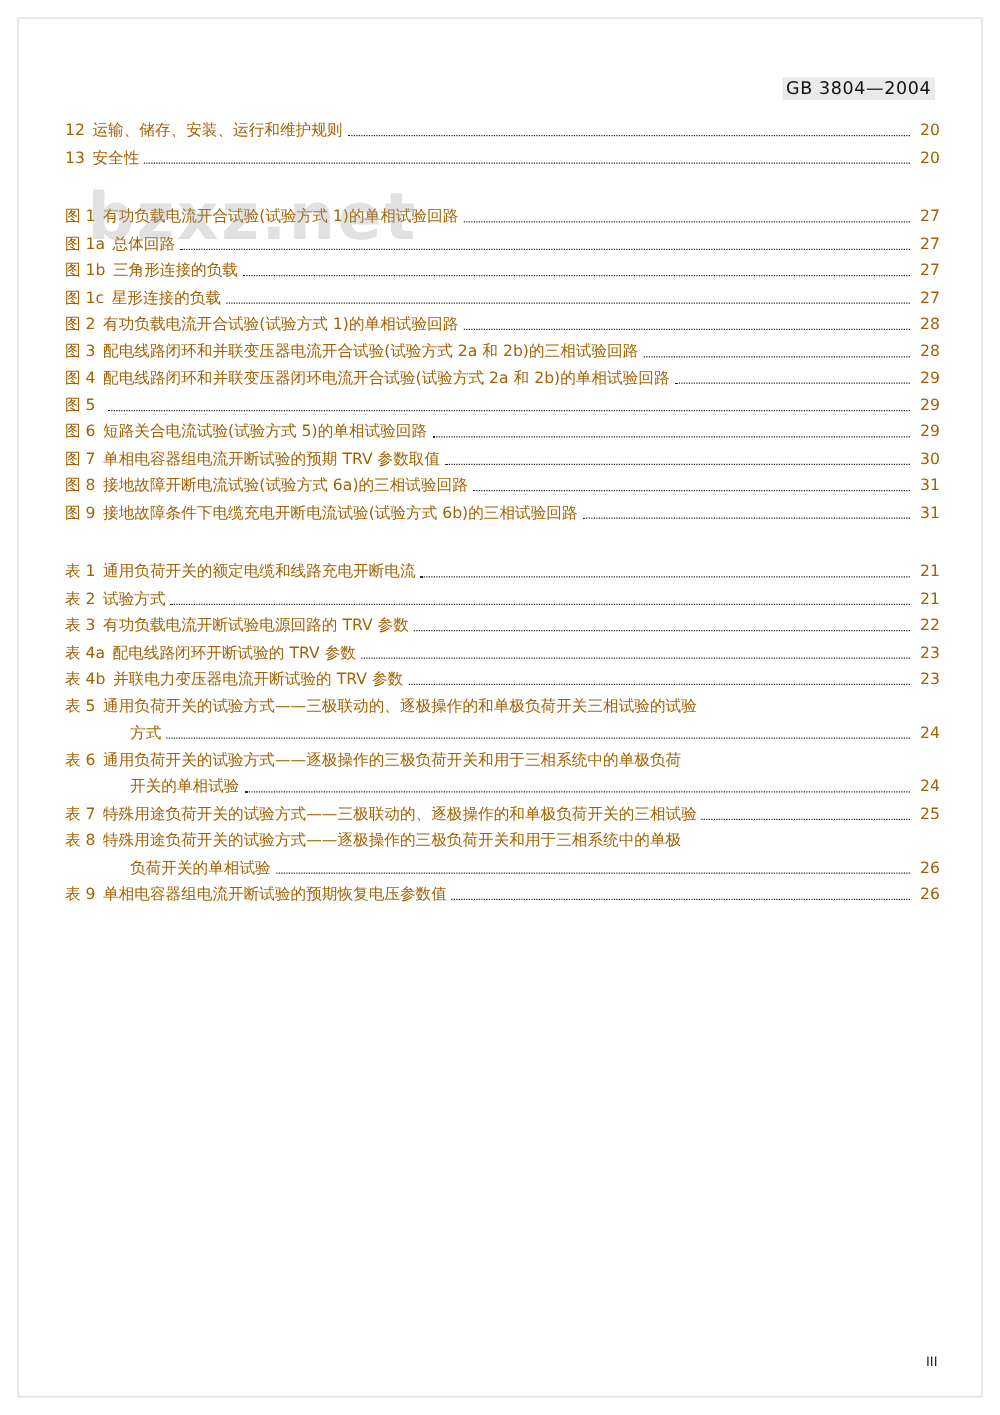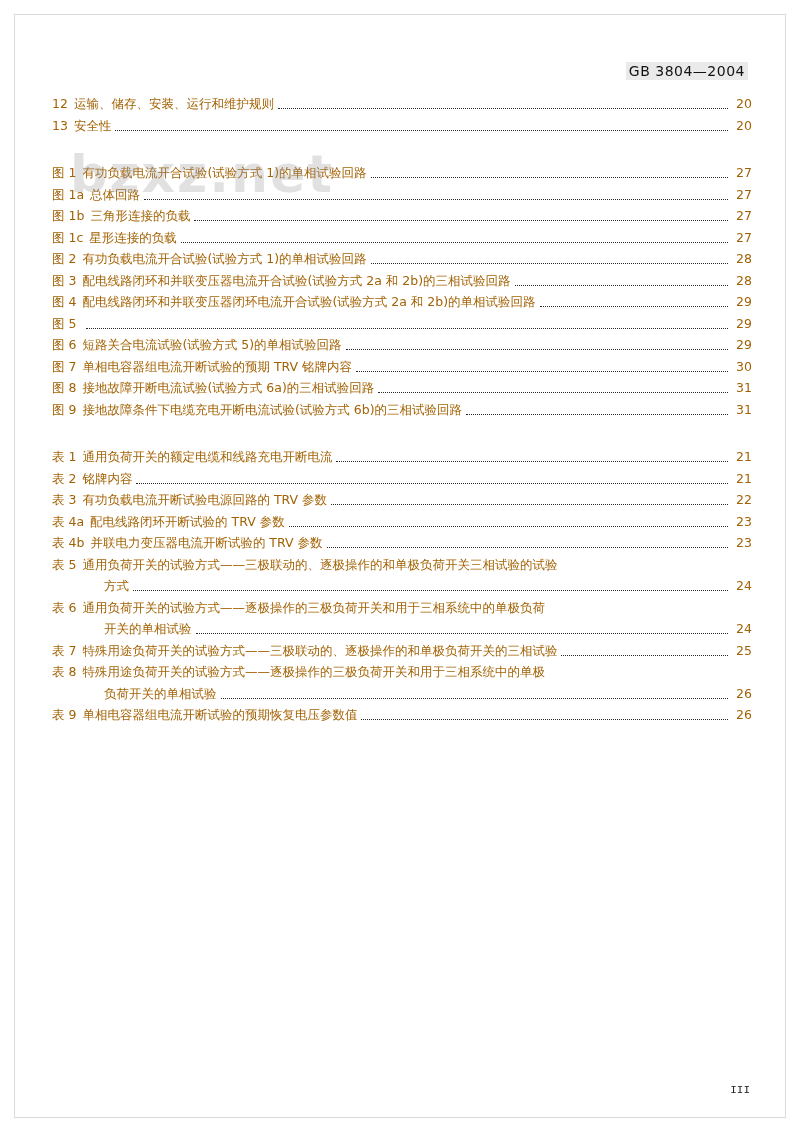--- a/index.html
+++ b/index.html
@@ -86,21 +86,21 @@
     min-width: 20px;
   }
   .gap-md { height: 26px; }
 
   .footer-pg {
     position: absolute;
     right: 50px;
     bottom: 36px;
     font-size: 11px;
     color: #222;
-    font-family: Liberation Mono, monospace;
+    font-family: Liberation Sans, sans-serif;
   }
   
   .scan {
     filter: contrast(1.02);
   }
 </style>
 </head>
 <body>
 
 <div class="page scan">
@@ -177,21 +177,21 @@
         <span class="pg">29</span>
       </div>
       <div class="toc-row">
         <span class="lbl">图 6</span>
         <span class="ttl">短路关合电流试验(试验方式 5)的单相试验回路</span>
         <span class="dots"></span>
         <span class="pg">29</span>
       </div>
       <div class="toc-row">
         <span class="lbl">图 7</span>
-        <span class="ttl">单相电容器组电流开断试验的预期 TRV 铭牌内容</span>
+        <span class="ttl">单相电容器组电流开断试验的预期 TRV 参数取值</span>
         <span class="dots"></span>
         <span class="pg">30</span>
       </div>
       <div class="toc-row">
         <span class="lbl">图 8</span>
         <span class="ttl">接地故障开断电流试验(试验方式 6a)的三相试验回路</span>
         <span class="dots"></span>
         <span class="pg">31</span>
       </div>
       <div class="toc-row">
@@ -206,21 +206,21 @@
 
     <div>
       <div class="toc-row">
         <span class="lbl">表 1</span>
         <span class="ttl">通用负荷开关的额定电缆和线路充电开断电流</span>
         <span class="dots"></span>
         <span class="pg">21</span>
       </div>
       <div class="toc-row">
         <span class="lbl">表 2</span>
-        <span class="ttl">铭牌内容</span>
+        <span class="ttl">试验方式</span>
         <span class="dots"></span>
         <span class="pg">21</span>
       </div>
       <div class="toc-row">
         <span class="lbl">表 3</span>
         <span class="ttl">有功负载电流开断试验电源回路的 TRV 参数</span>
         <span class="dots"></span>
         <span class="pg">22</span>
       </div>
       <div class="toc-row">

